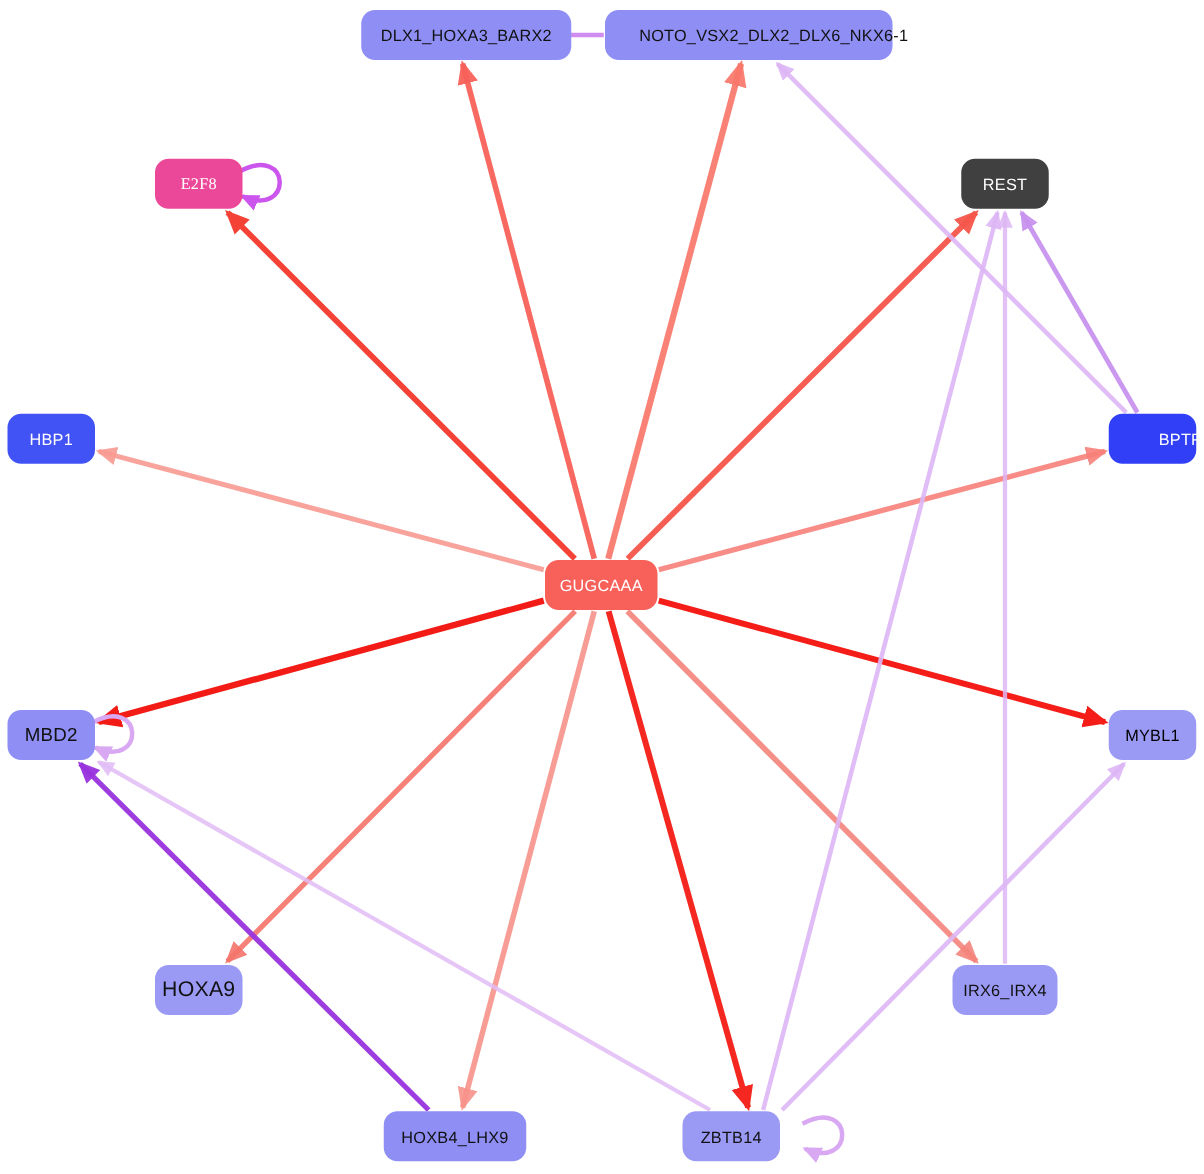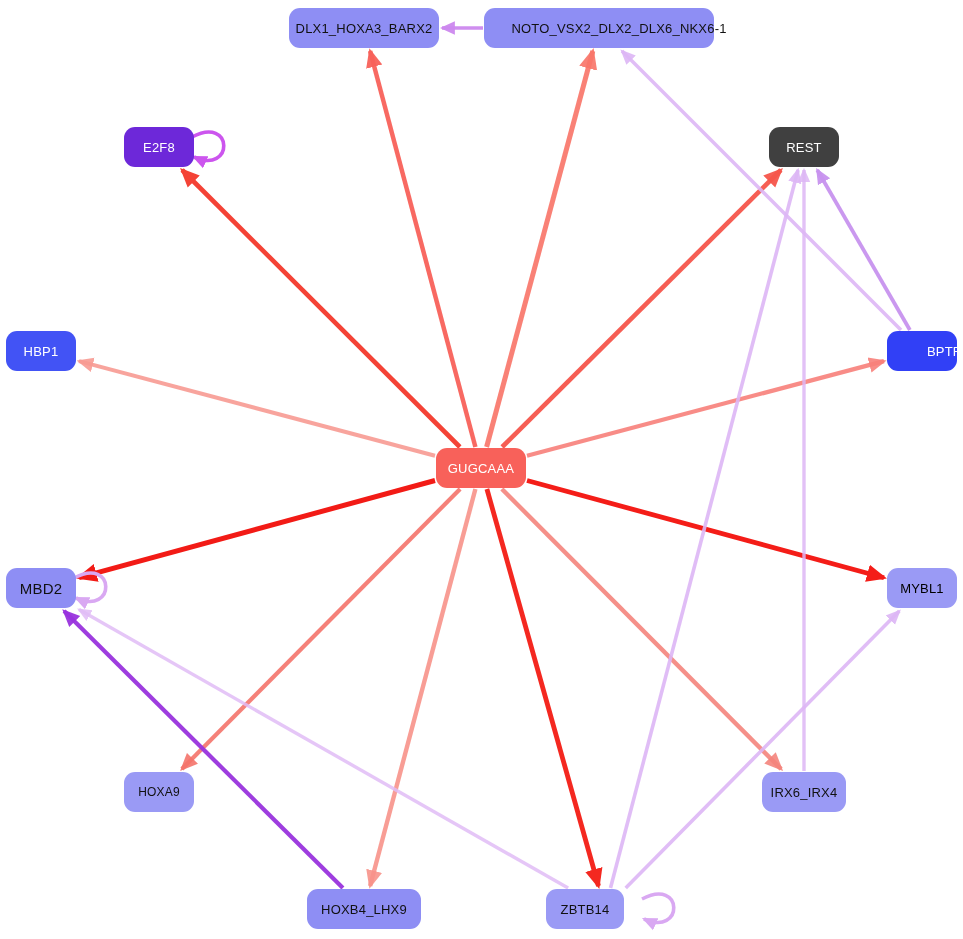--- a/index.html
+++ b/index.html
@@ -107,48 +107,48 @@
       <line x1="610.5" y1="888.0" x2="798.0" y2="170.0" stroke="#ddb6f5" stroke-width="3.6" stroke-opacity="0.9" stroke-linecap="butt" marker-end="url(#arw15)"></line>
       <line x1="625.7" y1="888.0" x2="899.3" y2="611.0" stroke="#ddb6f5" stroke-width="3.6" stroke-opacity="0.9" stroke-linecap="butt" marker-end="url(#arw16)"></line>
       <line x1="568.1" y1="888.0" x2="79.0" y2="609.6" stroke="#e0bcf6" stroke-width="3.4" stroke-opacity="0.85" stroke-linecap="butt" marker-end="url(#arw17)"></line>
       <line x1="342.9" y1="888.0" x2="64.1" y2="611.0" stroke="#9933dd" stroke-width="4.2" stroke-opacity="0.95" stroke-linecap="butt" marker-end="url(#arw18)"></line>
       <line x1="804.0" y1="771.0" x2="804.0" y2="170.0" stroke="#ddb6f5" stroke-width="3.4" stroke-opacity="0.85" stroke-linecap="butt" marker-end="url(#arw19)"></line>
       <path d="M 192 137 C 234 115, 234 175, 194 157" fill="none" stroke="#cc55ee" stroke-width="3.6" stroke-linecap="butt" marker-end="url(#loop0)"></path>
       <path d="M 74 578 C 116 556, 116 616, 76 598" fill="none" stroke="#d9a8f2" stroke-width="3.6" stroke-linecap="butt" marker-end="url(#loop1)"></path>
       <path d="M 642 899 C 684 877, 684 937, 644 919" fill="none" stroke="#d9a8f2" stroke-width="3.6" stroke-linecap="butt" marker-end="url(#loop2)"></path>
     </svg>
   <div id="nodelayer">
-      <div class="node" style="left: 289px; top: 8px; width: 150px; height: 40px; background: rgb(142, 142, 244); color: rgb(17, 17, 17); font-size: 13px;">
+      <div class="node" style="left: 289px; top: 8px; width: 168px; height: 40px; background: rgb(142, 142, 244); color: rgb(17, 17, 17); font-size: 13px;">
         <span class="node-label">DLX1_HOXA3_BARX2</span>
       </div>
       <div class="node" style="left: 484px; top: 8px; width: 230px; height: 40px; background: rgb(142, 142, 244); color: rgb(17, 17, 17); font-size: 13px; padding-left: 40px;">
         <span class="node-label">NOTO_VSX2_DLX2_DLX6_NKX6-1</span>
       </div>
-      <div class="node" style="left: 124px; top: 127px; width: 70px; height: 40px; background: #6d28d9; color: rgb(255, 255, 255); font-size: 13px;">
+      <div class="node" style="left: 124px; top: 127px; width: 70px; height: 40px; background: #ec4899; color: rgb(255, 255, 255); font-size: 13px; font-family: Liberation Serif, serif;">
         <span class="node-label">E2F8</span>
       </div>
       <div class="node" style="left: 769px; top: 127px; width: 70px; height: 40px; background: #404040; color: rgb(255, 255, 255); font-size: 13px;">
         <span class="node-label">REST</span>
       </div>
       <div class="node" style="left: 6px; top: 331px; width: 70px; height: 40px; background: rgb(66, 83, 245); color: rgb(255, 255, 255); font-size: 13px;">
         <span class="node-label">HBP1</span>
       </div>
       <div class="node" style="left: 887px; top: 331px; width: 70px; height: 40px; background: rgb(49, 64, 246); color: rgb(255, 255, 255); font-size: 13px; padding-left: 44px;">
         <span class="node-label">BPTF</span>
       </div>
       <div class="node" style="left: 436px; top: 448px; width: 90px; height: 40px; background: rgb(248, 97, 90); color: rgb(255, 255, 255); font-size: 13px;">
         <span class="node-label">GUGCAAA</span>
       </div>
       <div class="node" style="left: 6px; top: 568px; width: 70px; height: 40px; background: rgb(142, 142, 244); color: rgb(17, 17, 17); font-size: 15px;">
         <span class="node-label">MBD2</span>
       </div>
       <div class="node" style="left: 887px; top: 568px; width: 70px; height: 40px; background: rgb(154, 154, 245); color: #000000; font-size: 13px;">
         <span class="node-label">MYBL1</span>
       </div>
-      <div class="node" style="left: 124px; top: 772px; width: 70px; height: 40px; background: rgb(154, 154, 245); color: rgb(17, 17, 17); font-size: 12px;">
+      <div class="node" style="left: 124px; top: 772px; width: 70px; height: 40px; background: rgb(154, 154, 245); color: rgb(17, 17, 17); font-size: 17px;">
         <span class="node-label">HOXA9</span>
       </div>
       <div class="node" style="left: 762px; top: 772px; width: 84px; height: 40px; background: rgb(154, 154, 245); color: rgb(17, 17, 17); font-size: 13px;">
         <span class="node-label">IRX6_IRX4</span>
       </div>
       <div class="node" style="left: 307px; top: 889px; width: 114px; height: 40px; background: rgb(142, 142, 244); color: rgb(17, 17, 17); font-size: 13px;">
         <span class="node-label">HOXB4_LHX9</span>
       </div>
       <div class="node" style="left: 546px; top: 889px; width: 78px; height: 40px; background: rgb(154, 154, 245); color: rgb(17, 17, 17); font-size: 13px;">
         <span class="node-label">ZBTB14</span>

